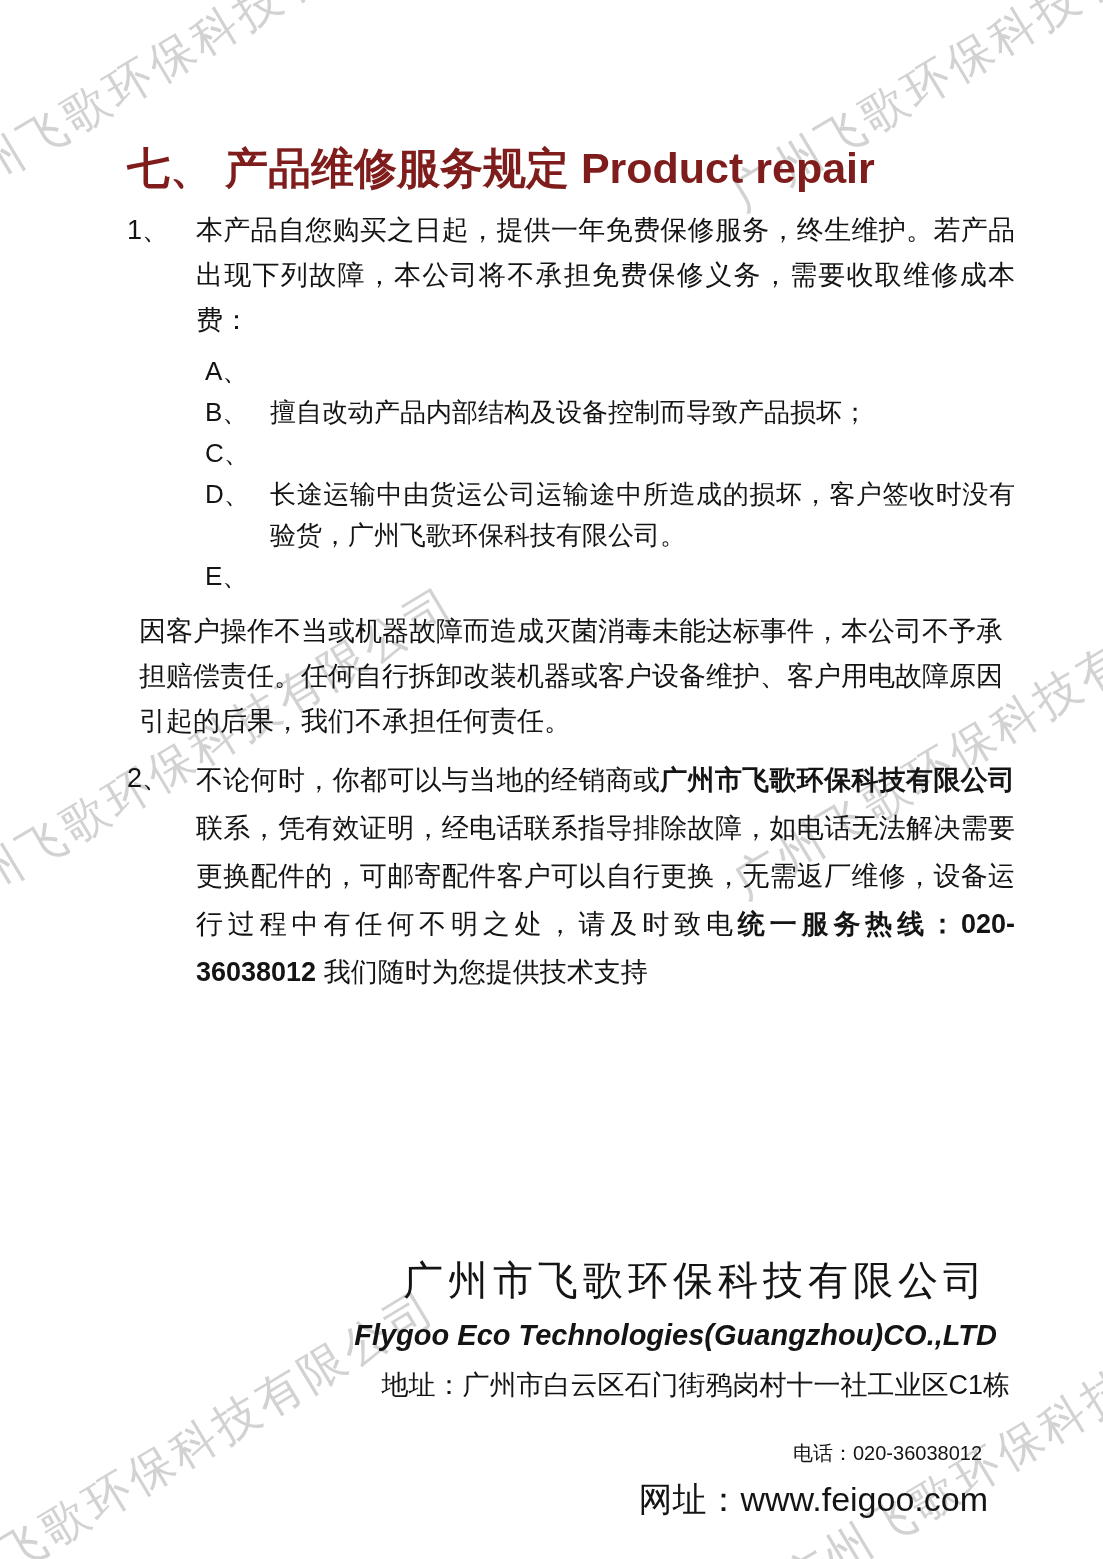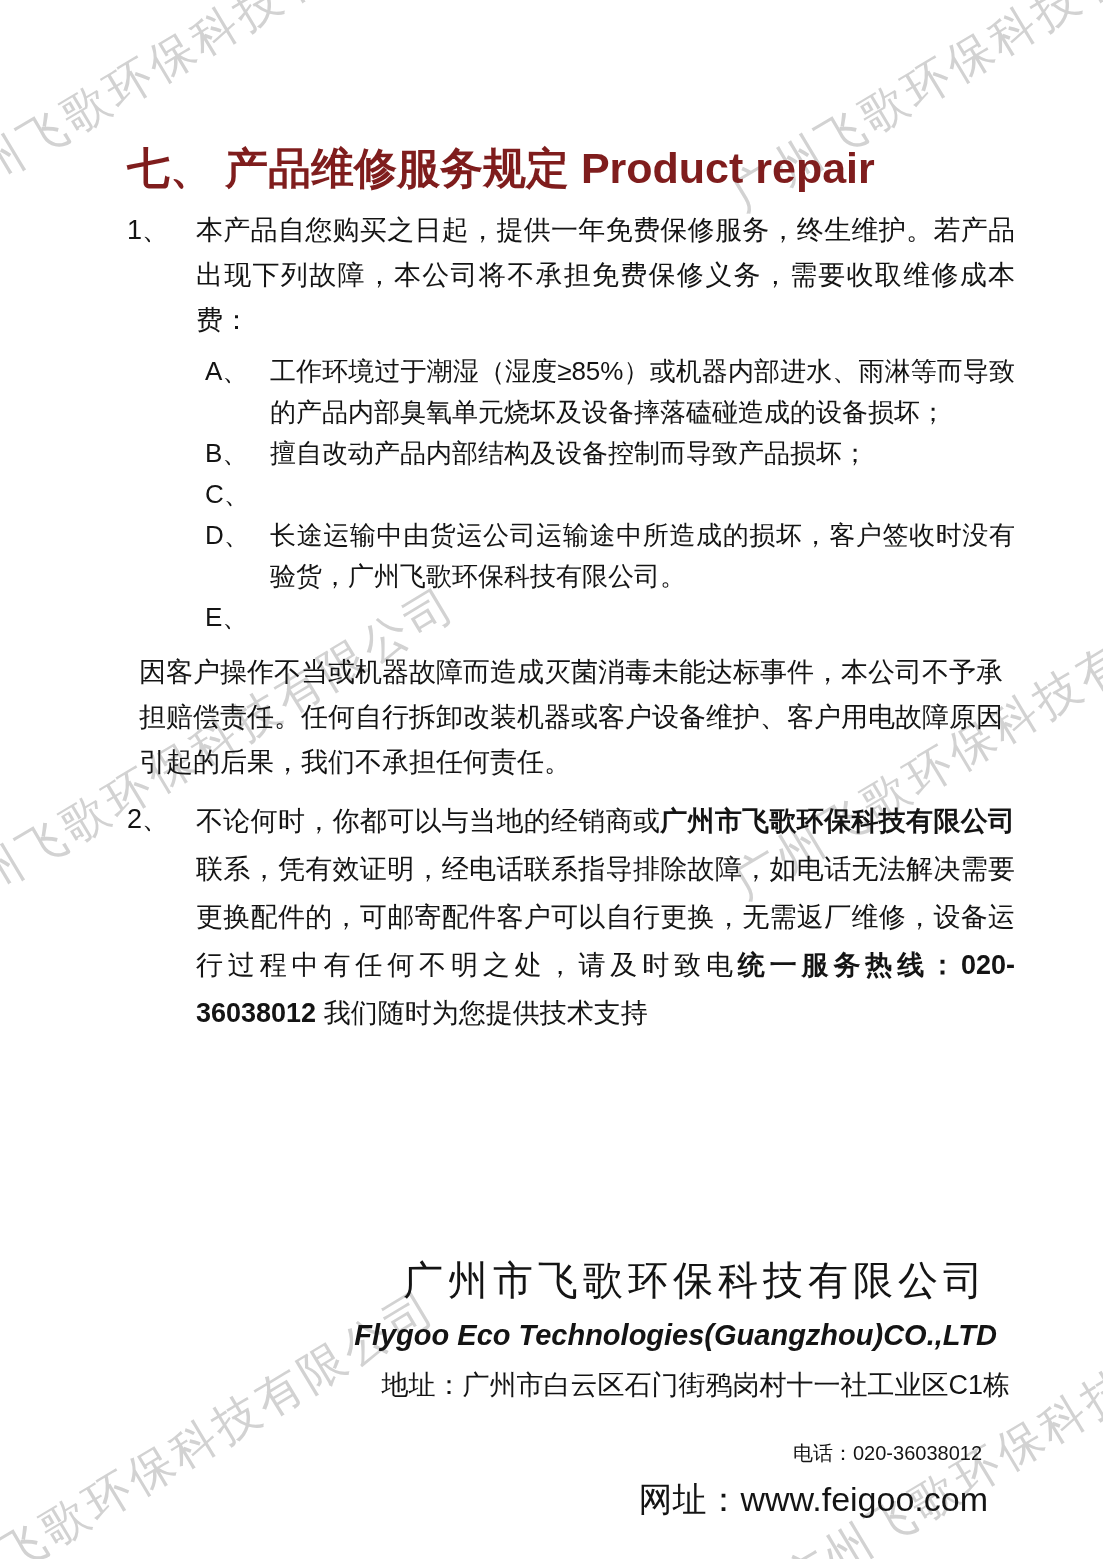--- a/index.html
+++ b/index.html
@@ -75,21 +75,20 @@
     <h1 class="heading">七、 产品维修服务规定 Product repair</h1>
 
     <div class="item item1">
       <span class="lbl">1、</span>
       <div class="txt">本产品自您购买之日起，提供一年免费保修服务，终生维护。若产品出现下列故障，本公司将不承担免费保修义务，需要收取维修成本费：</div>
     </div>
 
     <div>
       <div class="sub">
         <span class="slbl">A、</span>
-        <div class="stxt">工作环境过于潮湿（湿度≥85%）或机器内部进水、雨淋等而导致的产品内部臭氧单元烧坏及设备摔落磕碰造成的设备损坏；</div>
       </div>
       <div class="sub">
         <span class="slbl">B、</span>
         <div class="stxt">擅自改动产品内部结构及设备控制而导致产品损坏；</div>
       </div>
       <div class="sub">
         <span class="slbl">C、</span>
       </div>
       <div class="sub">
         <span class="slbl">D、</span>

